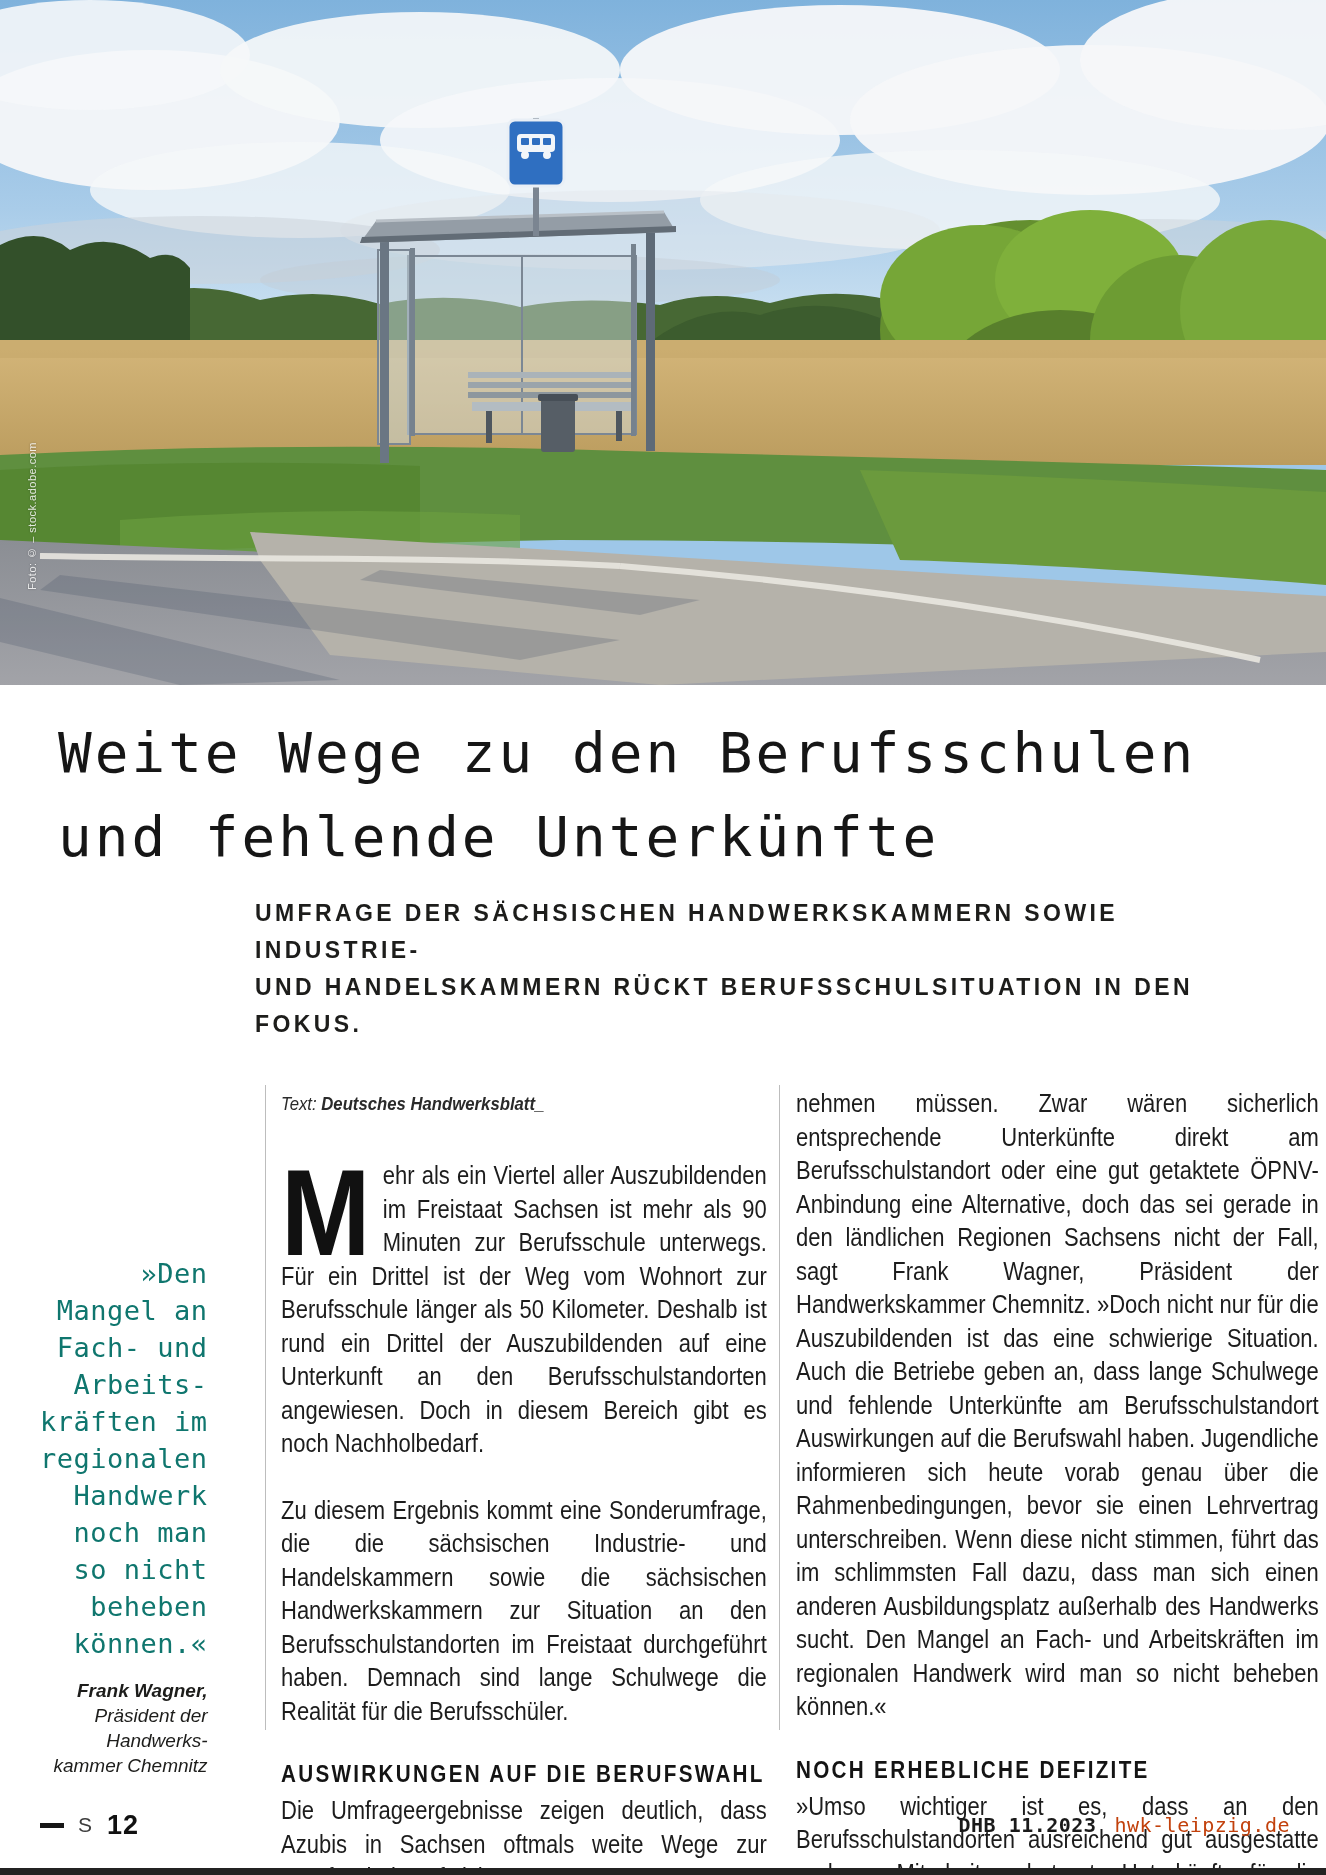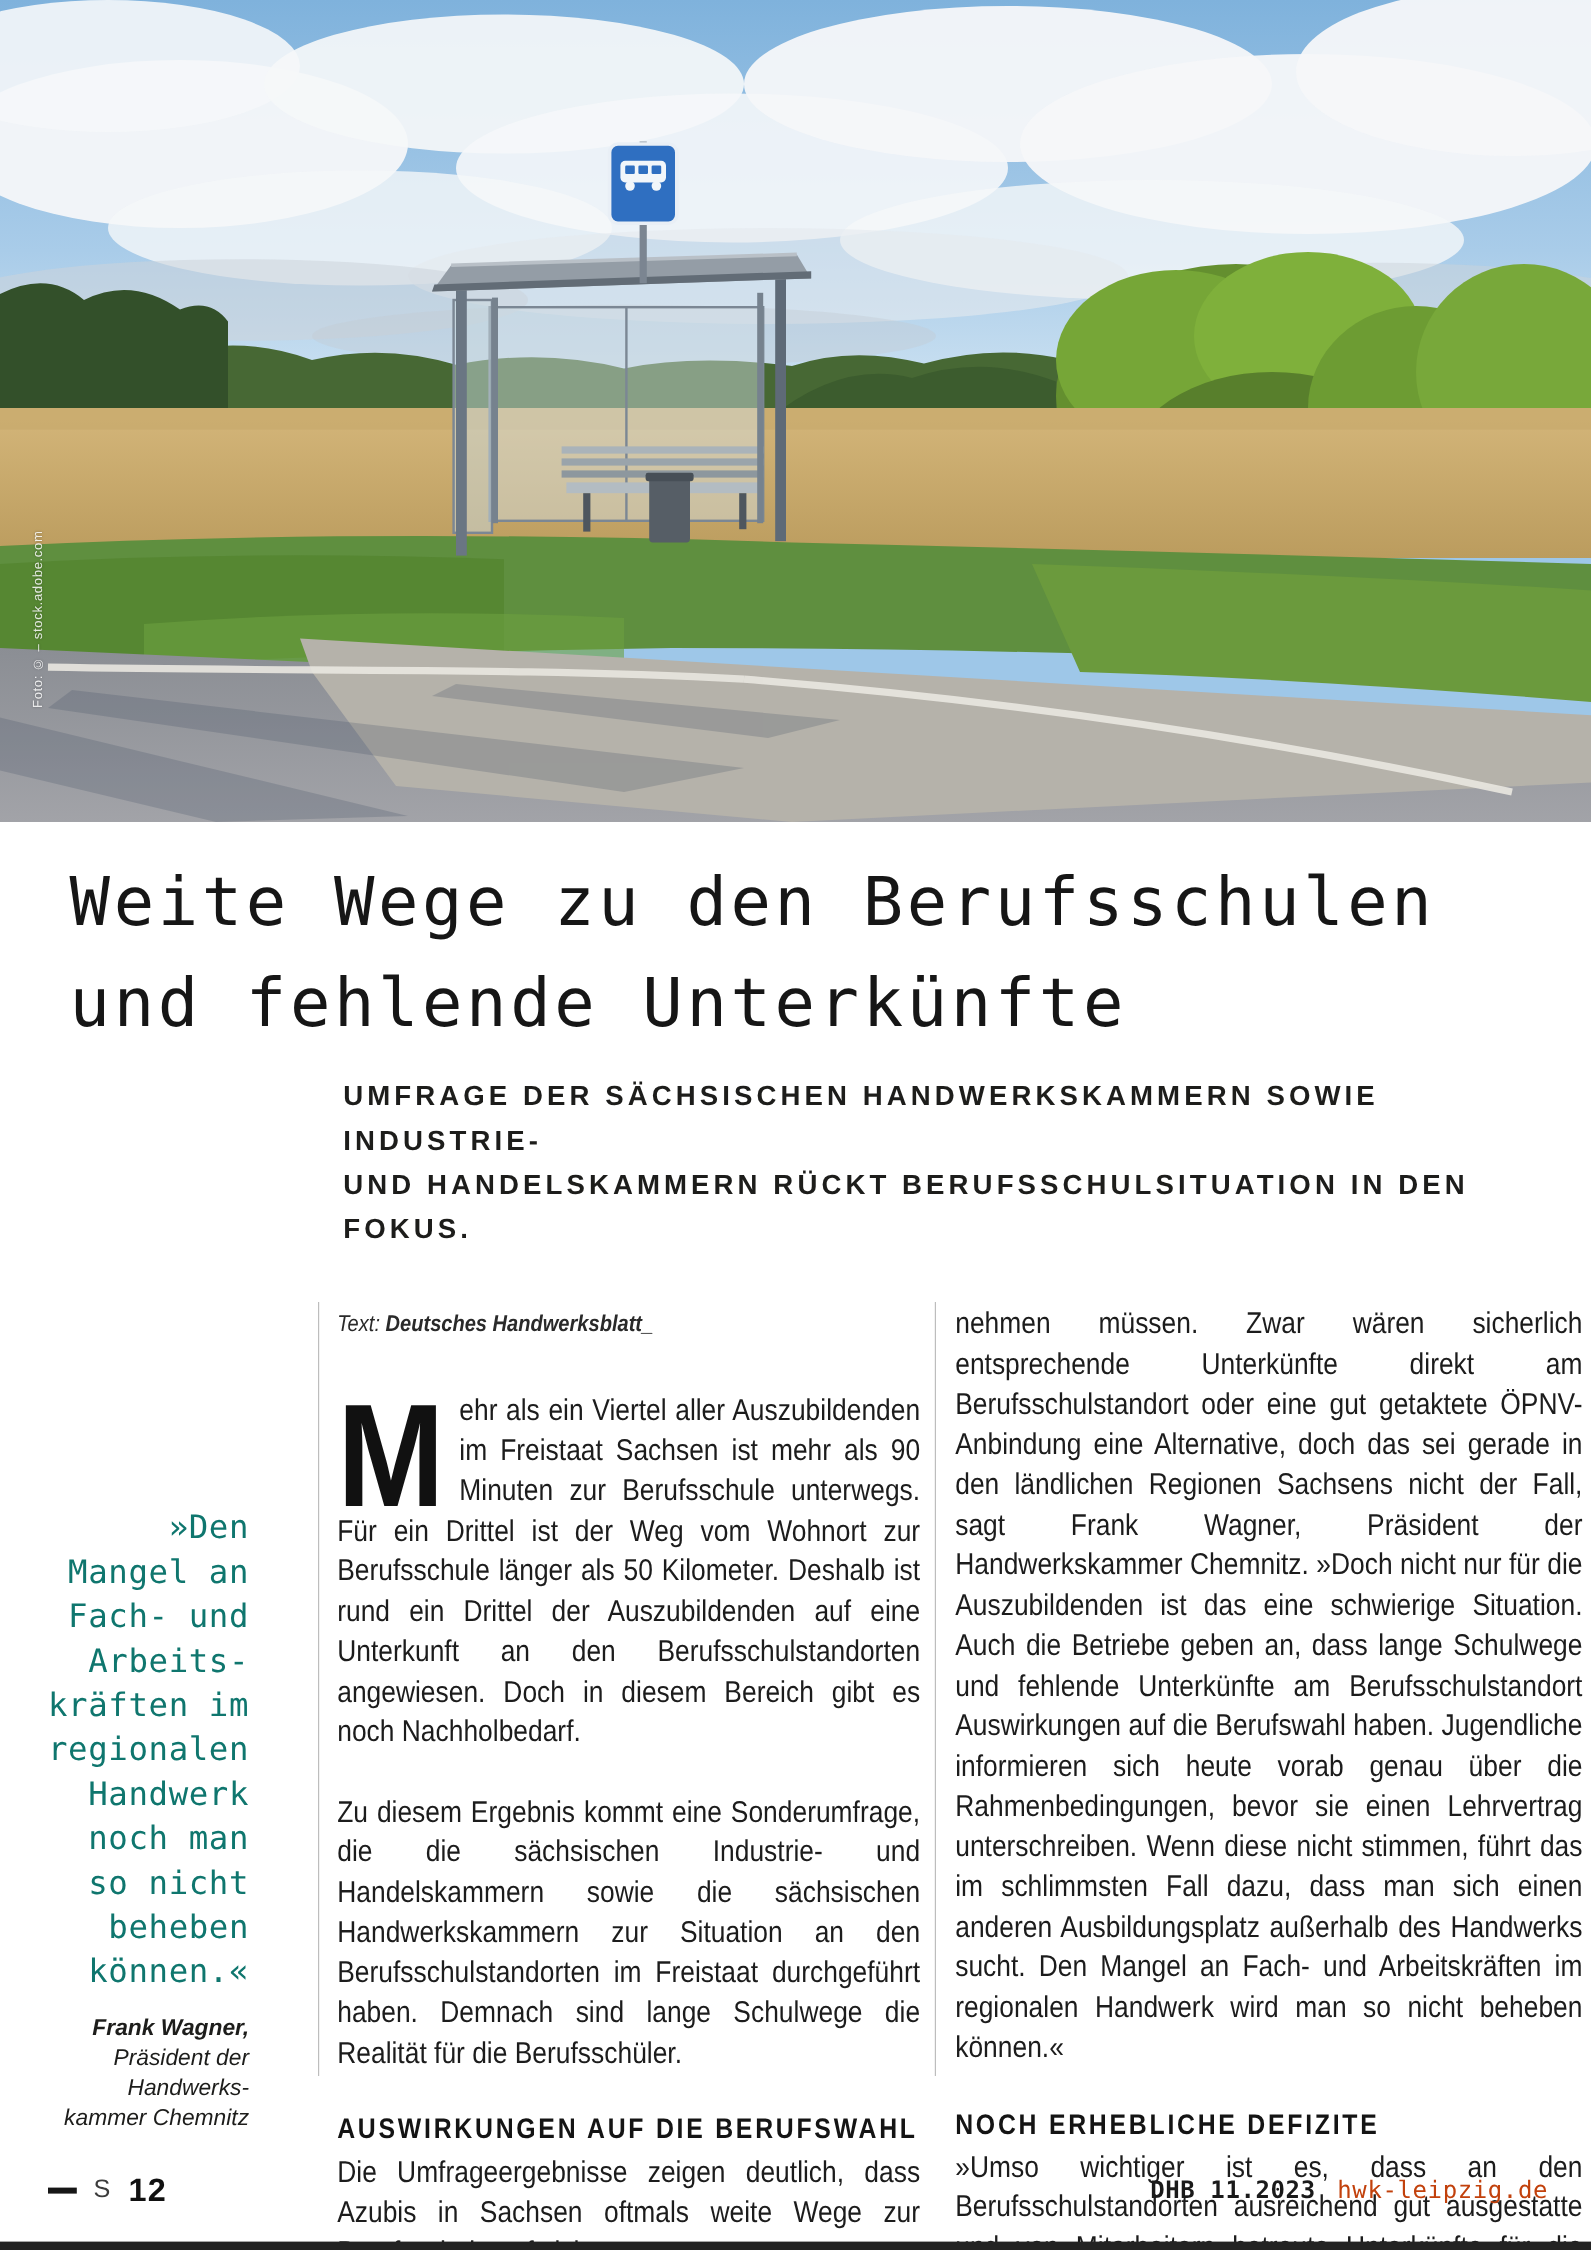--- a/index.html
+++ b/index.html
@@ -23,21 +23,21 @@
     font-size:56px;line-height:84px;letter-spacing:3px;
     color:#161616;font-weight:500;white-space:nowrap;
   }
   .headline .hl-line{display:block;}
   
   .subhead{
     margin:16px 36px 0 255px;
     font-size:23px;font-weight:bold;letter-spacing:3.4px;
     line-height:37px;color:#1d1d1b;
   }
-  .subhead span{display:block;margin-left:31px;}
+  .subhead span{display:block;}
   
   .content{
     position:absolute;left:40px;top:1085px;width:1250px;height:645px;
     display:flex;align-items:stretch;
   }
   .quote-col{
     width:209px;padding:170px 12px 0 0;box-sizing:border-box;
     text-align:right;
   }
   .pull-quote{

